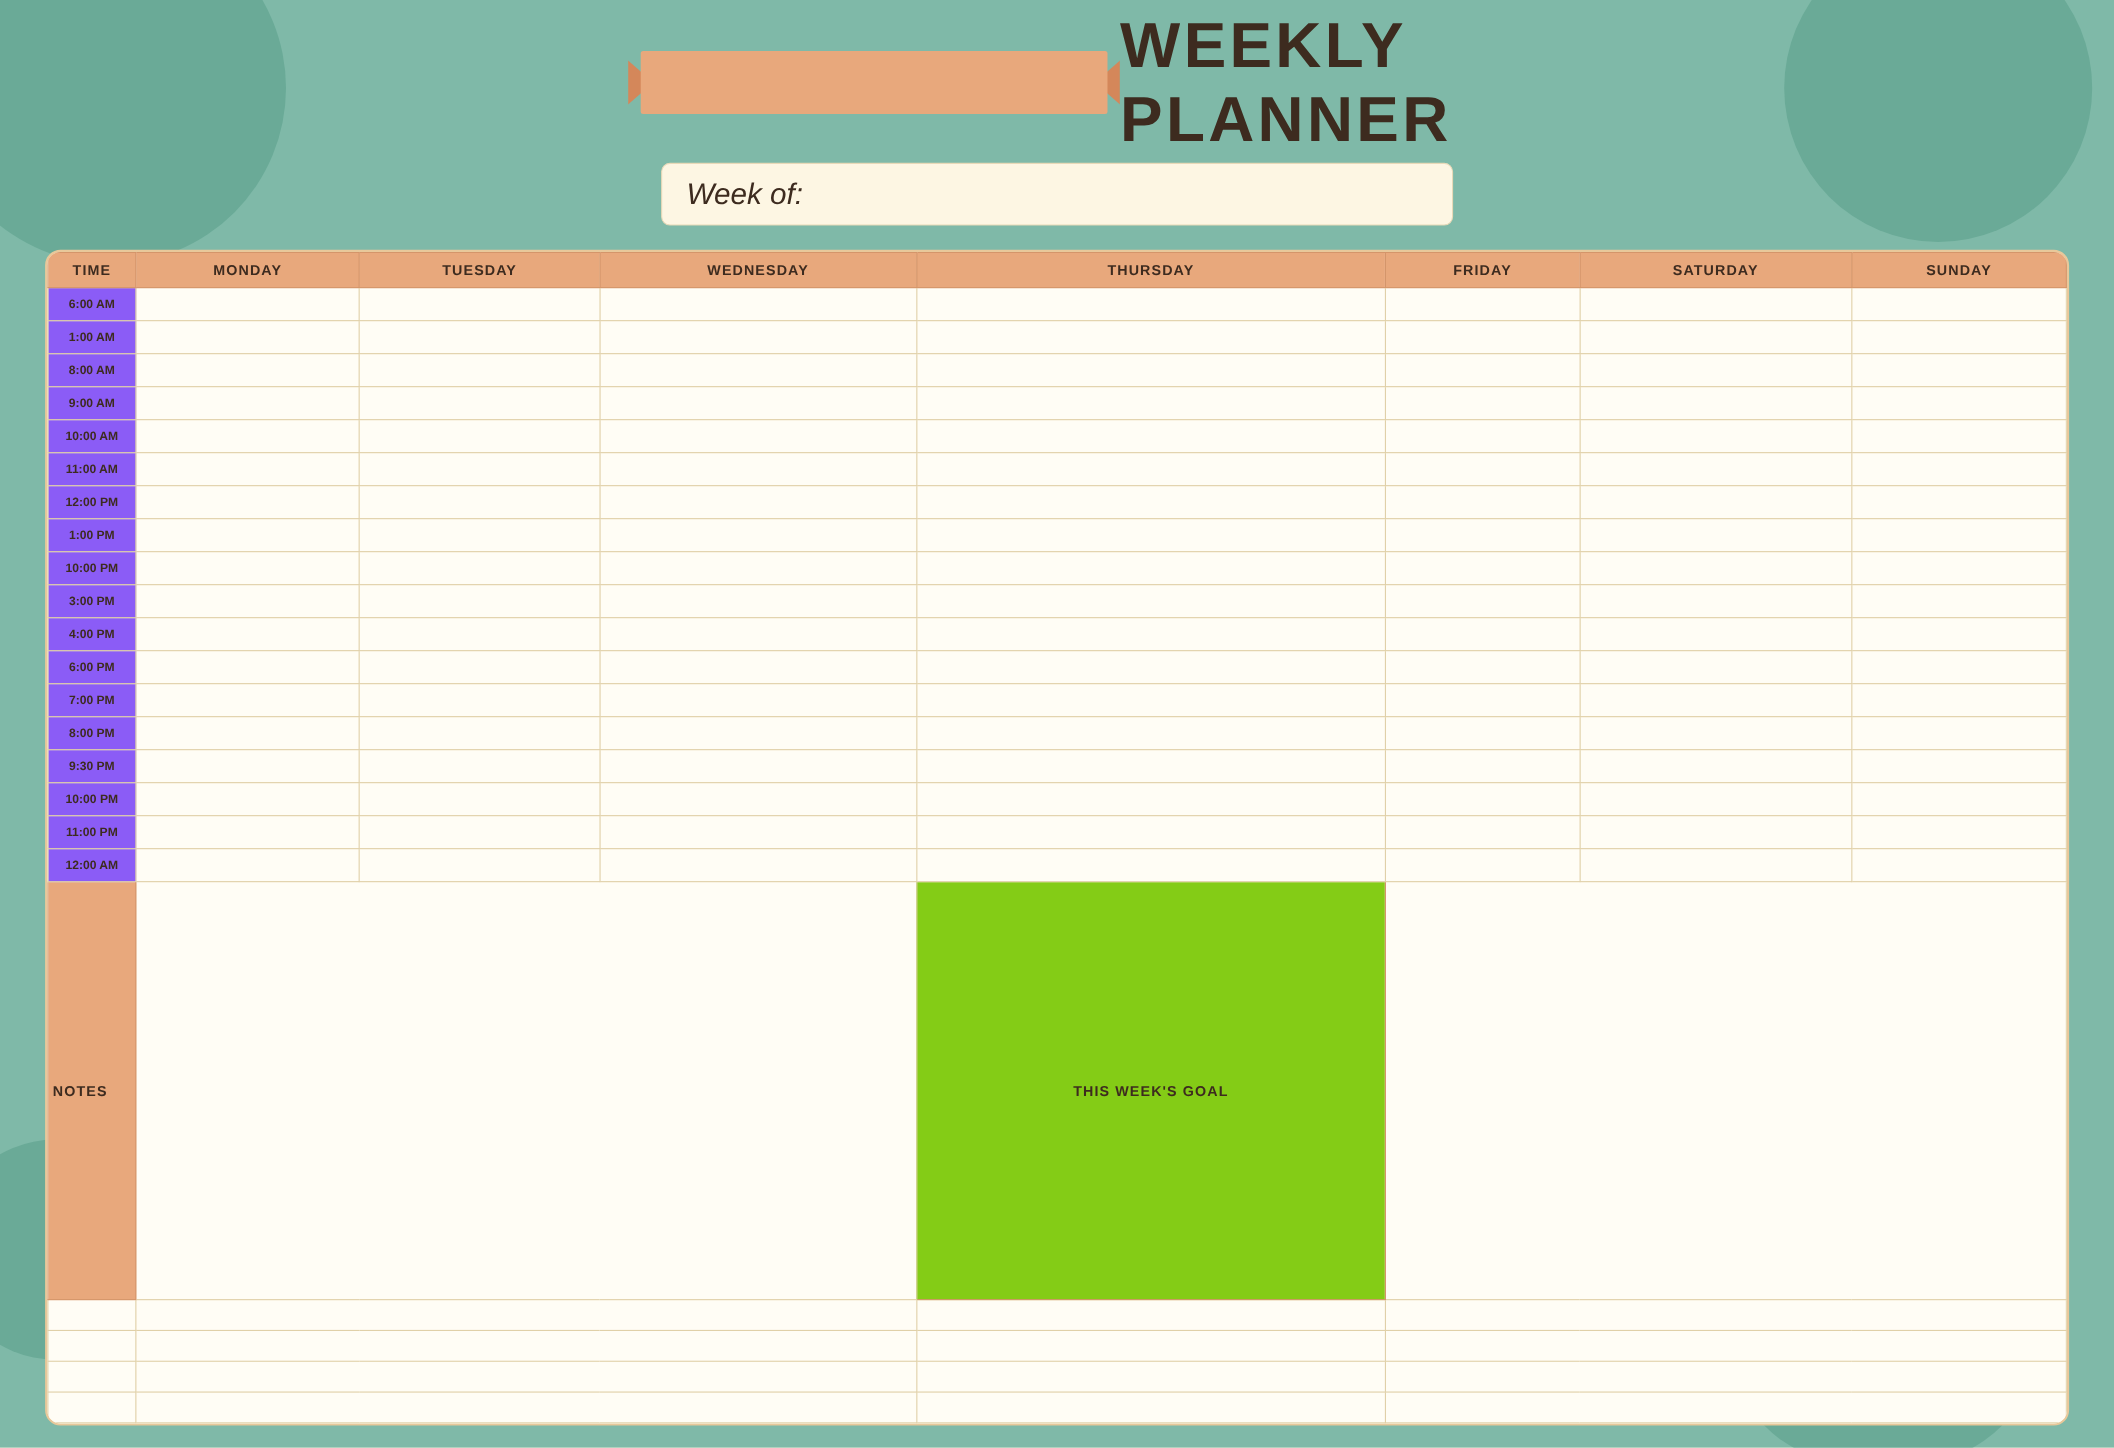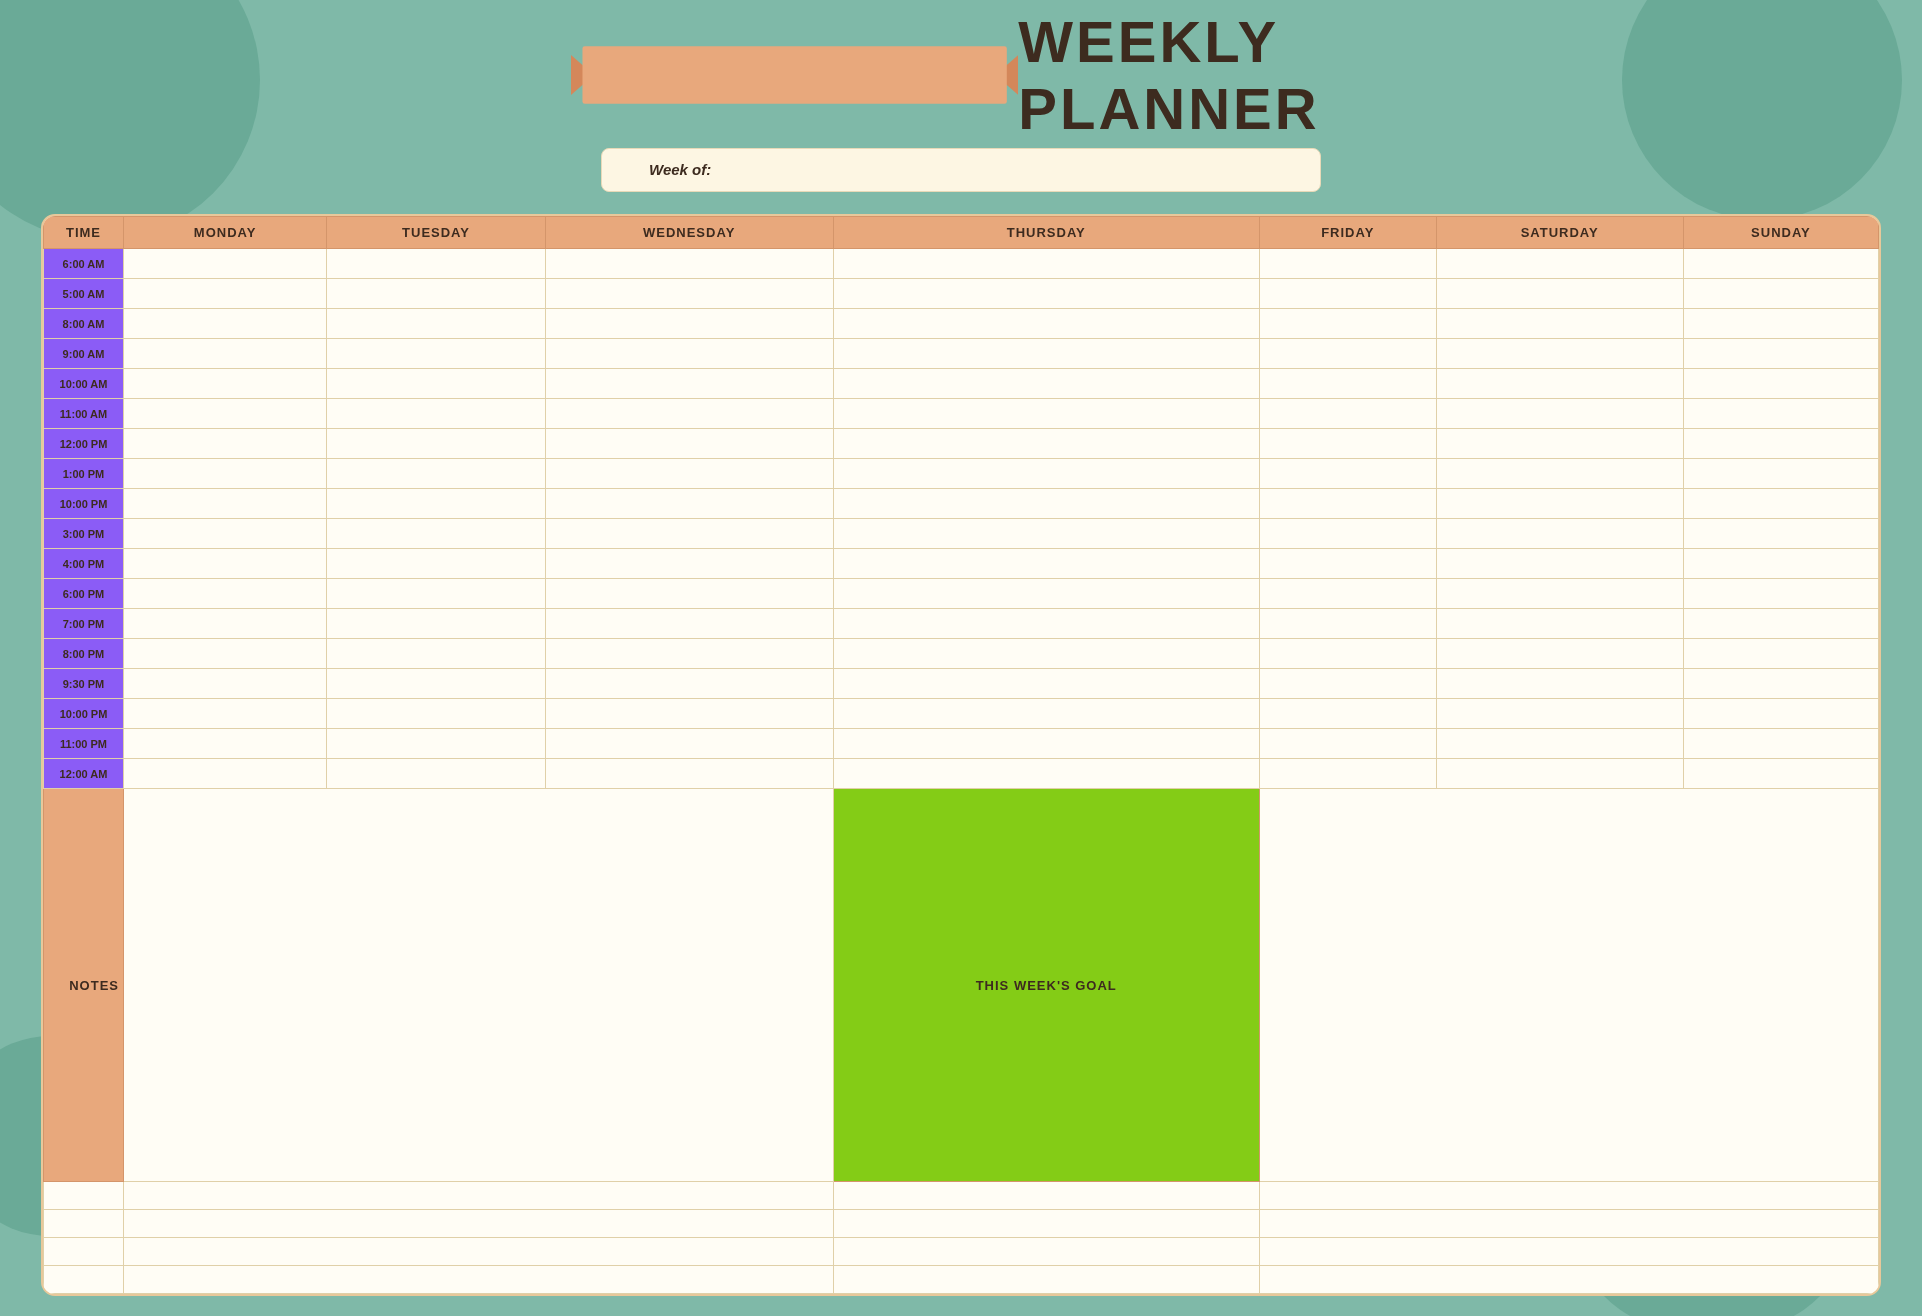--- a/index.html
+++ b/index.html
@@ -74,25 +74,24 @@
     .week-of-container {
       width: 720px;
       background-color: #fdf6e3;
       border-radius: 8px;
       padding: 12px 22px;
       margin-bottom: 22px;
       border: 1.5px solid #e8d9b8;
     }
 
     .week-of-label {
-      font-size: 15px;
-      font-weight: 700;
+      font-size: 27px;
+      font-weight: 400;
       color: #3d2b1f;
       font-style: italic;
-      margin-left: 25px;
     }
 
     
     .planner-container {
       width: 100%;
       max-width: 1840px;
       background-color: #fdf6e3;
       border-radius: 14px;
       border: 2px solid #e8c89a;
       overflow: hidden;
@@ -137,21 +136,21 @@
     }
 
     .notes-header {
       background-color: #e8a87c;
       color: #3d2b1f;
       font-size: 13px;
       font-weight: 900;
       text-transform: uppercase;
       letter-spacing: 1px;
       padding: 8px 4px;
-      text-align: right;
+      text-align: left;
       border: 1px solid #d4956a;
       width: 80px;
     }
 
     .goal-header {
       background-color: #84cc16;
       color: #3d2b1f;
       font-size: 13px;
       font-weight: 900;
       text-transform: uppercase;
@@ -222,21 +221,21 @@
             <td class="time-cell">6:00 AM</td>
             <td class="day-cell"></td>
             <td class="day-cell"></td>
             <td class="day-cell"></td>
             <td class="day-cell"></td>
             <td class="day-cell"></td>
             <td class="day-cell"></td>
             <td class="day-cell"></td>
           </tr>
           <tr>
-            <td class="time-cell">5:00 AM</td>
+            <td class="time-cell">1:00 AM</td>
             <td class="day-cell"></td>
             <td class="day-cell"></td>
             <td class="day-cell"></td>
             <td class="day-cell"></td>
             <td class="day-cell"></td>
             <td class="day-cell"></td>
             <td class="day-cell"></td>
           </tr>
           <tr>
             <td class="time-cell">8:00 AM</td>

